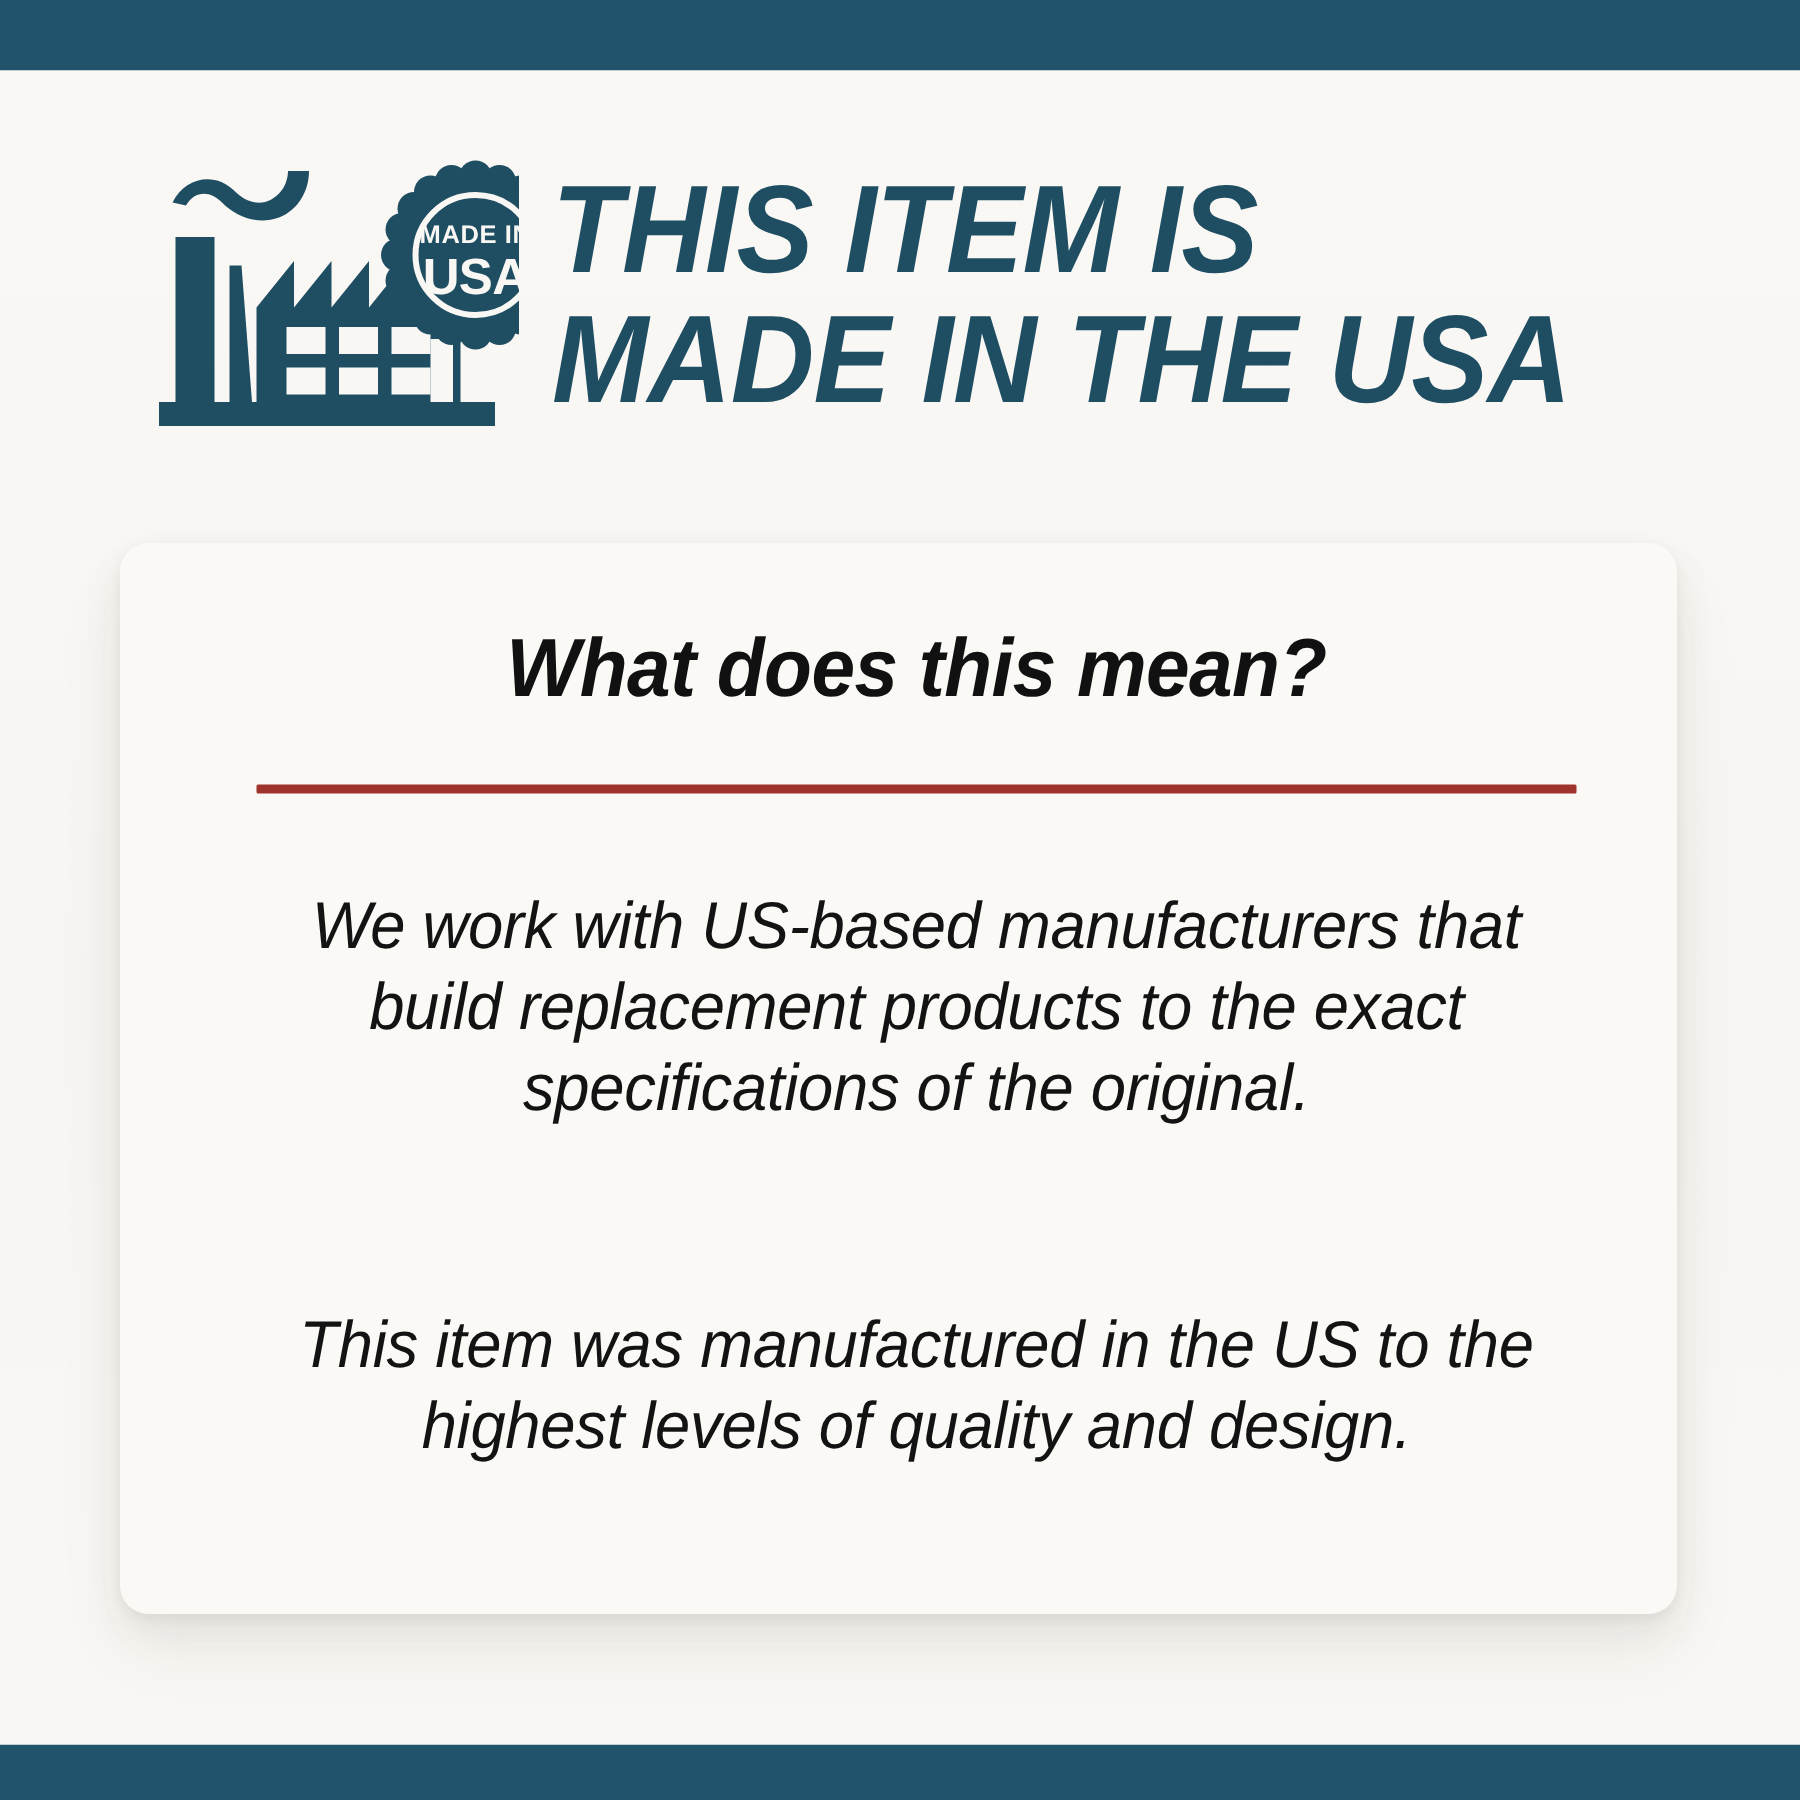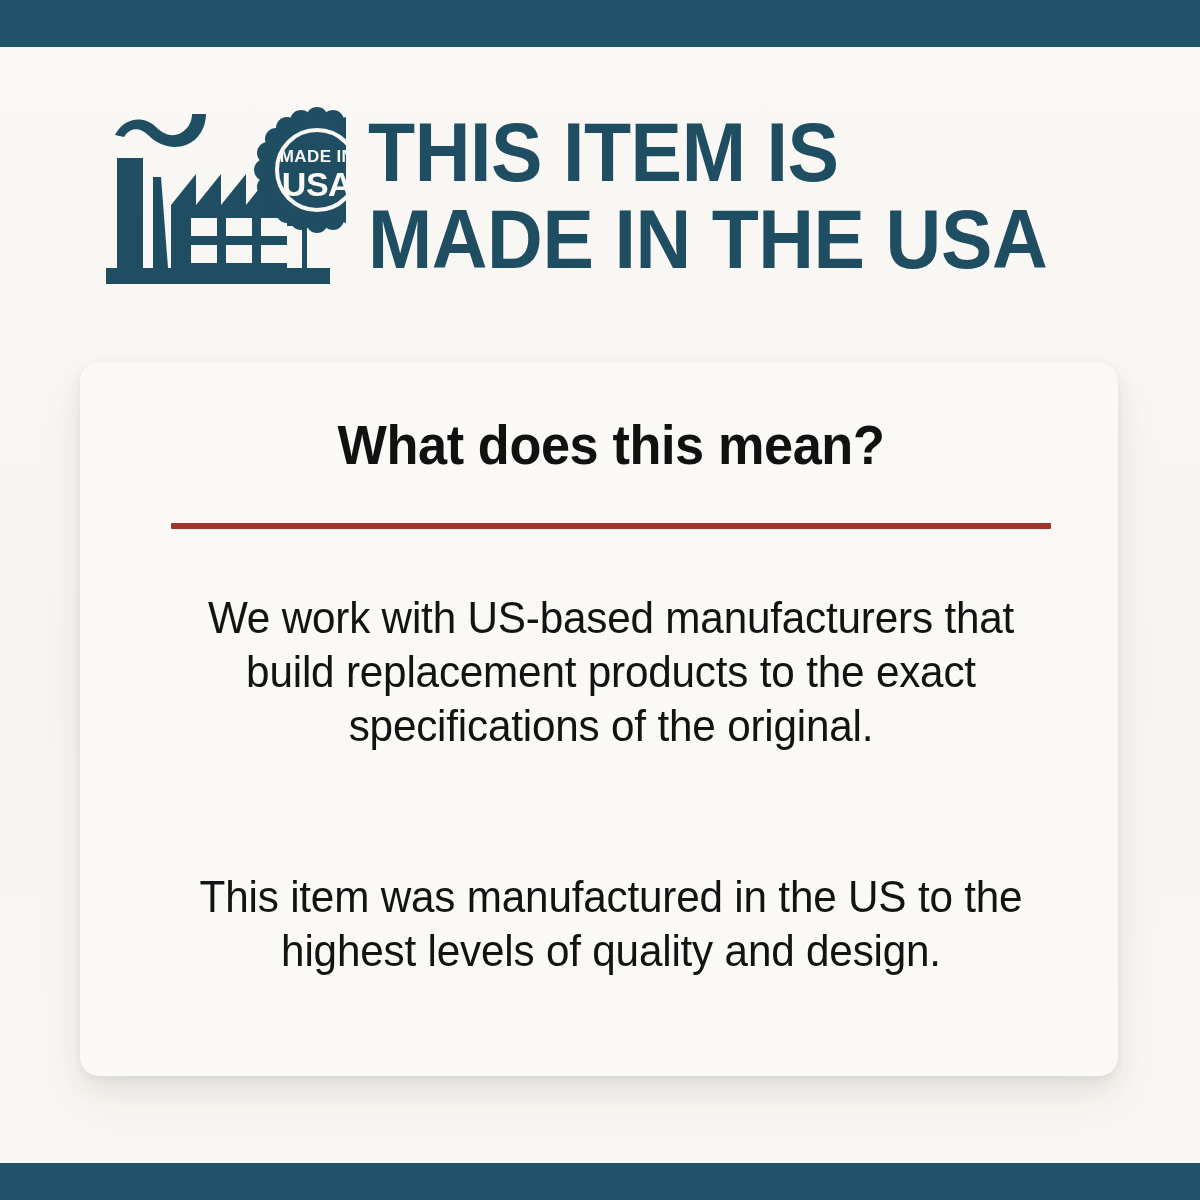--- a/index.html
+++ b/index.html
@@ -59,20 +59,21 @@
     width: 248px;
     height: 185px;
     margin-right: 22px;
     margin-top: 4px;
   }
   #factory-logo svg { display: block; width: 100%; height: 100%; }
 
   #headline-block {
     flex: 0 0 auto;
     margin-top: 2px;
+    font-style: italic;
   }
 
   .headline-line {
     font-family: "Liberation Sans Narrow", "Liberation Sans", "DejaVu Sans Condensed", sans-serif;
     font-weight: 700;
     font-size: 83px;
     line-height: 0.98;
     letter-spacing: -0.5px;
     color: #1f4e63;
     white-space: nowrap;
@@ -89,20 +90,21 @@
     width: 1038px;
     height: 714px;
     background: #faf9f6;
     border-radius: 19px;
     box-shadow:
       0 3px 7px rgba(60,55,45,0.055),
       0 12px 26px rgba(60,55,45,0.075),
       0 26px 50px rgba(60,55,45,0.05);
     padding: 55px 56px 0 80px;
     text-align: center;
+    font-style: italic;
   }
 
   #card-heading {
     font-family: "Liberation Sans Narrow", "Liberation Sans", "DejaVu Sans Condensed", sans-serif;
     font-weight: 700;
     font-size: 55px;
     line-height: 1.05;
     color: #111111;
     letter-spacing: -0.4px;
     transform: scaleX(0.95);

